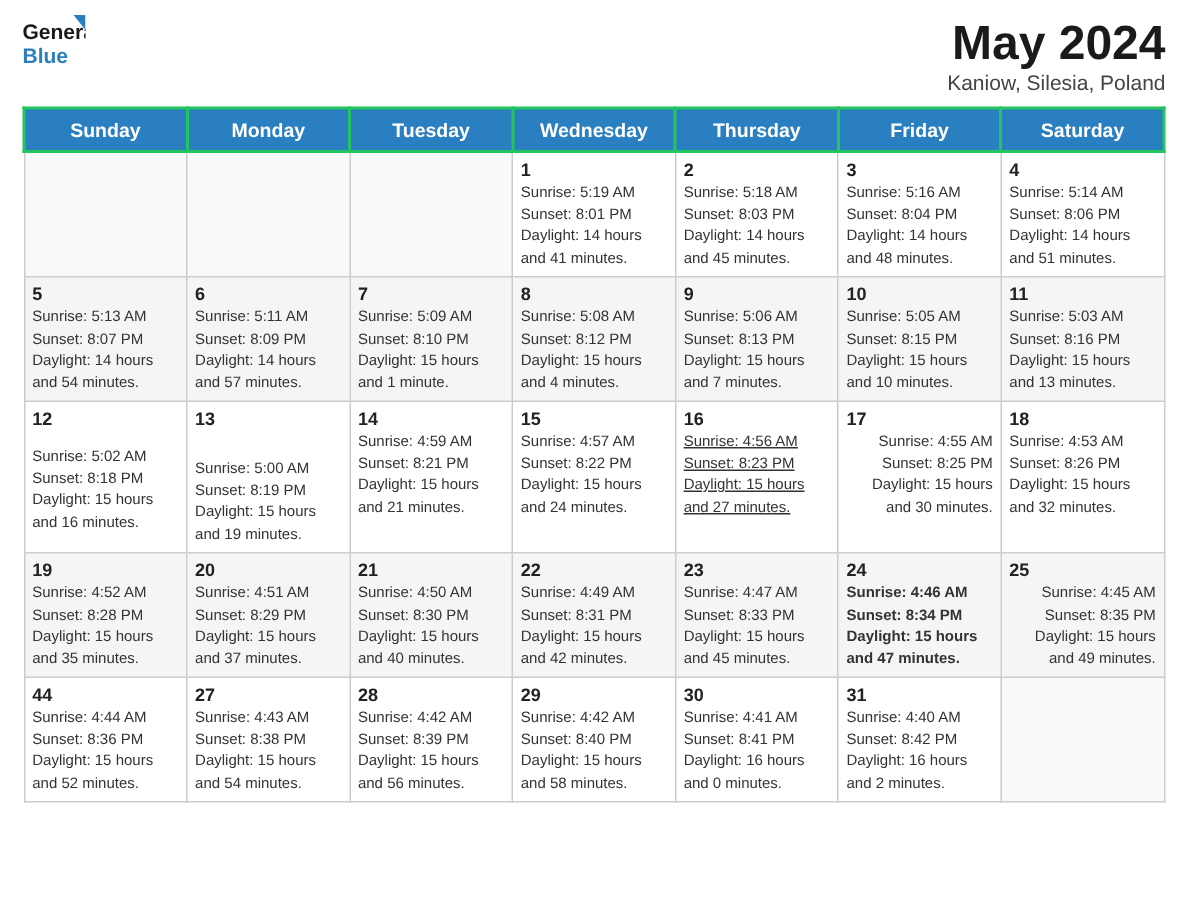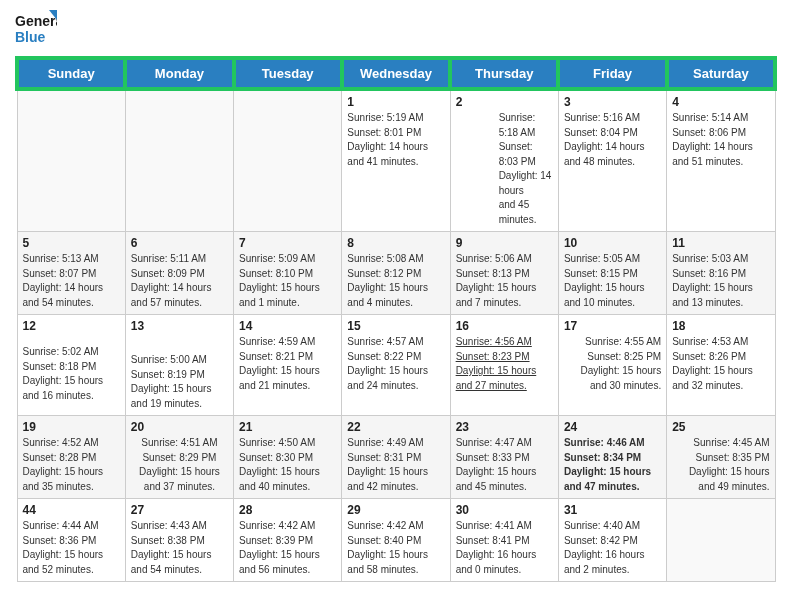--- a/index.html
+++ b/index.html
@@ -43,21 +43,21 @@
       border-collapse: collapse;
       table-layout: fixed;
     }
     thead th {
       background-color: #2a7fc1;
       color: #fff;
       text-align: center;
       padding: 6px 4px;
       font-size: 13px;
       font-weight: bold;
-      border: 4px solid #22c55e;
+      border: 2px solid #22c55e;
     }
     td {
       vertical-align: top;
       border: 1px solid #ccc;
       padding: 4px 5px;
       font-size: 10.5px;
       color: #222;
       background: #fff;
       height: 80px;
     }
@@ -84,20 +84,24 @@
 
 <div class="page">
   <div class="header">
     <div class="logo">
   <svg width="42" height="38" viewBox="0 0 42 38" xmlns="http://www.w3.org/2000/svg">
     <text x="0" y="16" font-size="14" font-weight="bold" font-family="Arial,sans-serif" fill="#1a1a1a">General</text>
     <text x="0" y="32" font-size="14" font-weight="bold" font-family="Arial,sans-serif" fill="#2a7fc1">Blue</text>
     <polygon points="34,0 42,0 42,10" fill="#2a7fc1"></polygon>
   </svg>
 </div>
+    <div class="title-block">
+      <div class="main-title">May 2024</div>
+      <div class="subtitle">Kaniow, Silesia, Poland</div>
+    </div>
   </div>
 
   <table>
     <thead id="cal-header">
     <tr>
           <th>Sunday</th>
           <th>Monday</th>
           <th>Tuesday</th>
           <th>Wednesday</th>
           <th>Thursday</th>
@@ -112,21 +116,21 @@
           <td class="empty"></td>
           <td>
             <span class="day-num">1</span>
             <div class="cell-content" style="white-space: pre-line;">Sunrise: 5:19 AM
 Sunset: 8:01 PM
 Daylight: 14 hours
 and 41 minutes.</div>
           </td>
           <td>
             <span class="day-num">2</span>
-            <div class="cell-content" style="white-space: pre-line; margin-left: 43px;">Sunrise: 5:18 AM
+            <div class="cell-content" style="white-space: pre-line;">Sunrise: 5:18 AM
 Sunset: 8:03 PM
 Daylight: 14 hours
 and 45 minutes.</div>
           </td>
           <td>
             <span class="day-num">3</span>
             <div class="cell-content" style="white-space: pre-line;">Sunrise: 5:16 AM
 Sunset: 8:04 PM
 Daylight: 14 hours
 and 48 minutes.</div>
@@ -244,21 +248,21 @@
         <tr>
           <td>
             <span class="day-num">19</span>
             <div class="cell-content" style="white-space: pre-line;">Sunrise: 4:52 AM
 Sunset: 8:28 PM
 Daylight: 15 hours
 and 35 minutes.</div>
           </td>
           <td>
             <span class="day-num">20</span>
-            <div class="cell-content" style="white-space: pre-line; text-align: center;">Sunrise: 4:51 AM
+            <div class="cell-content" style="white-space: pre-line;">Sunrise: 4:51 AM
 Sunset: 8:29 PM
 Daylight: 15 hours
 and 37 minutes.</div>
           </td>
           <td>
             <span class="day-num">21</span>
             <div class="cell-content" style="white-space: pre-line;">Sunrise: 4:50 AM
 Sunset: 8:30 PM
 Daylight: 15 hours
 and 40 minutes.</div>

